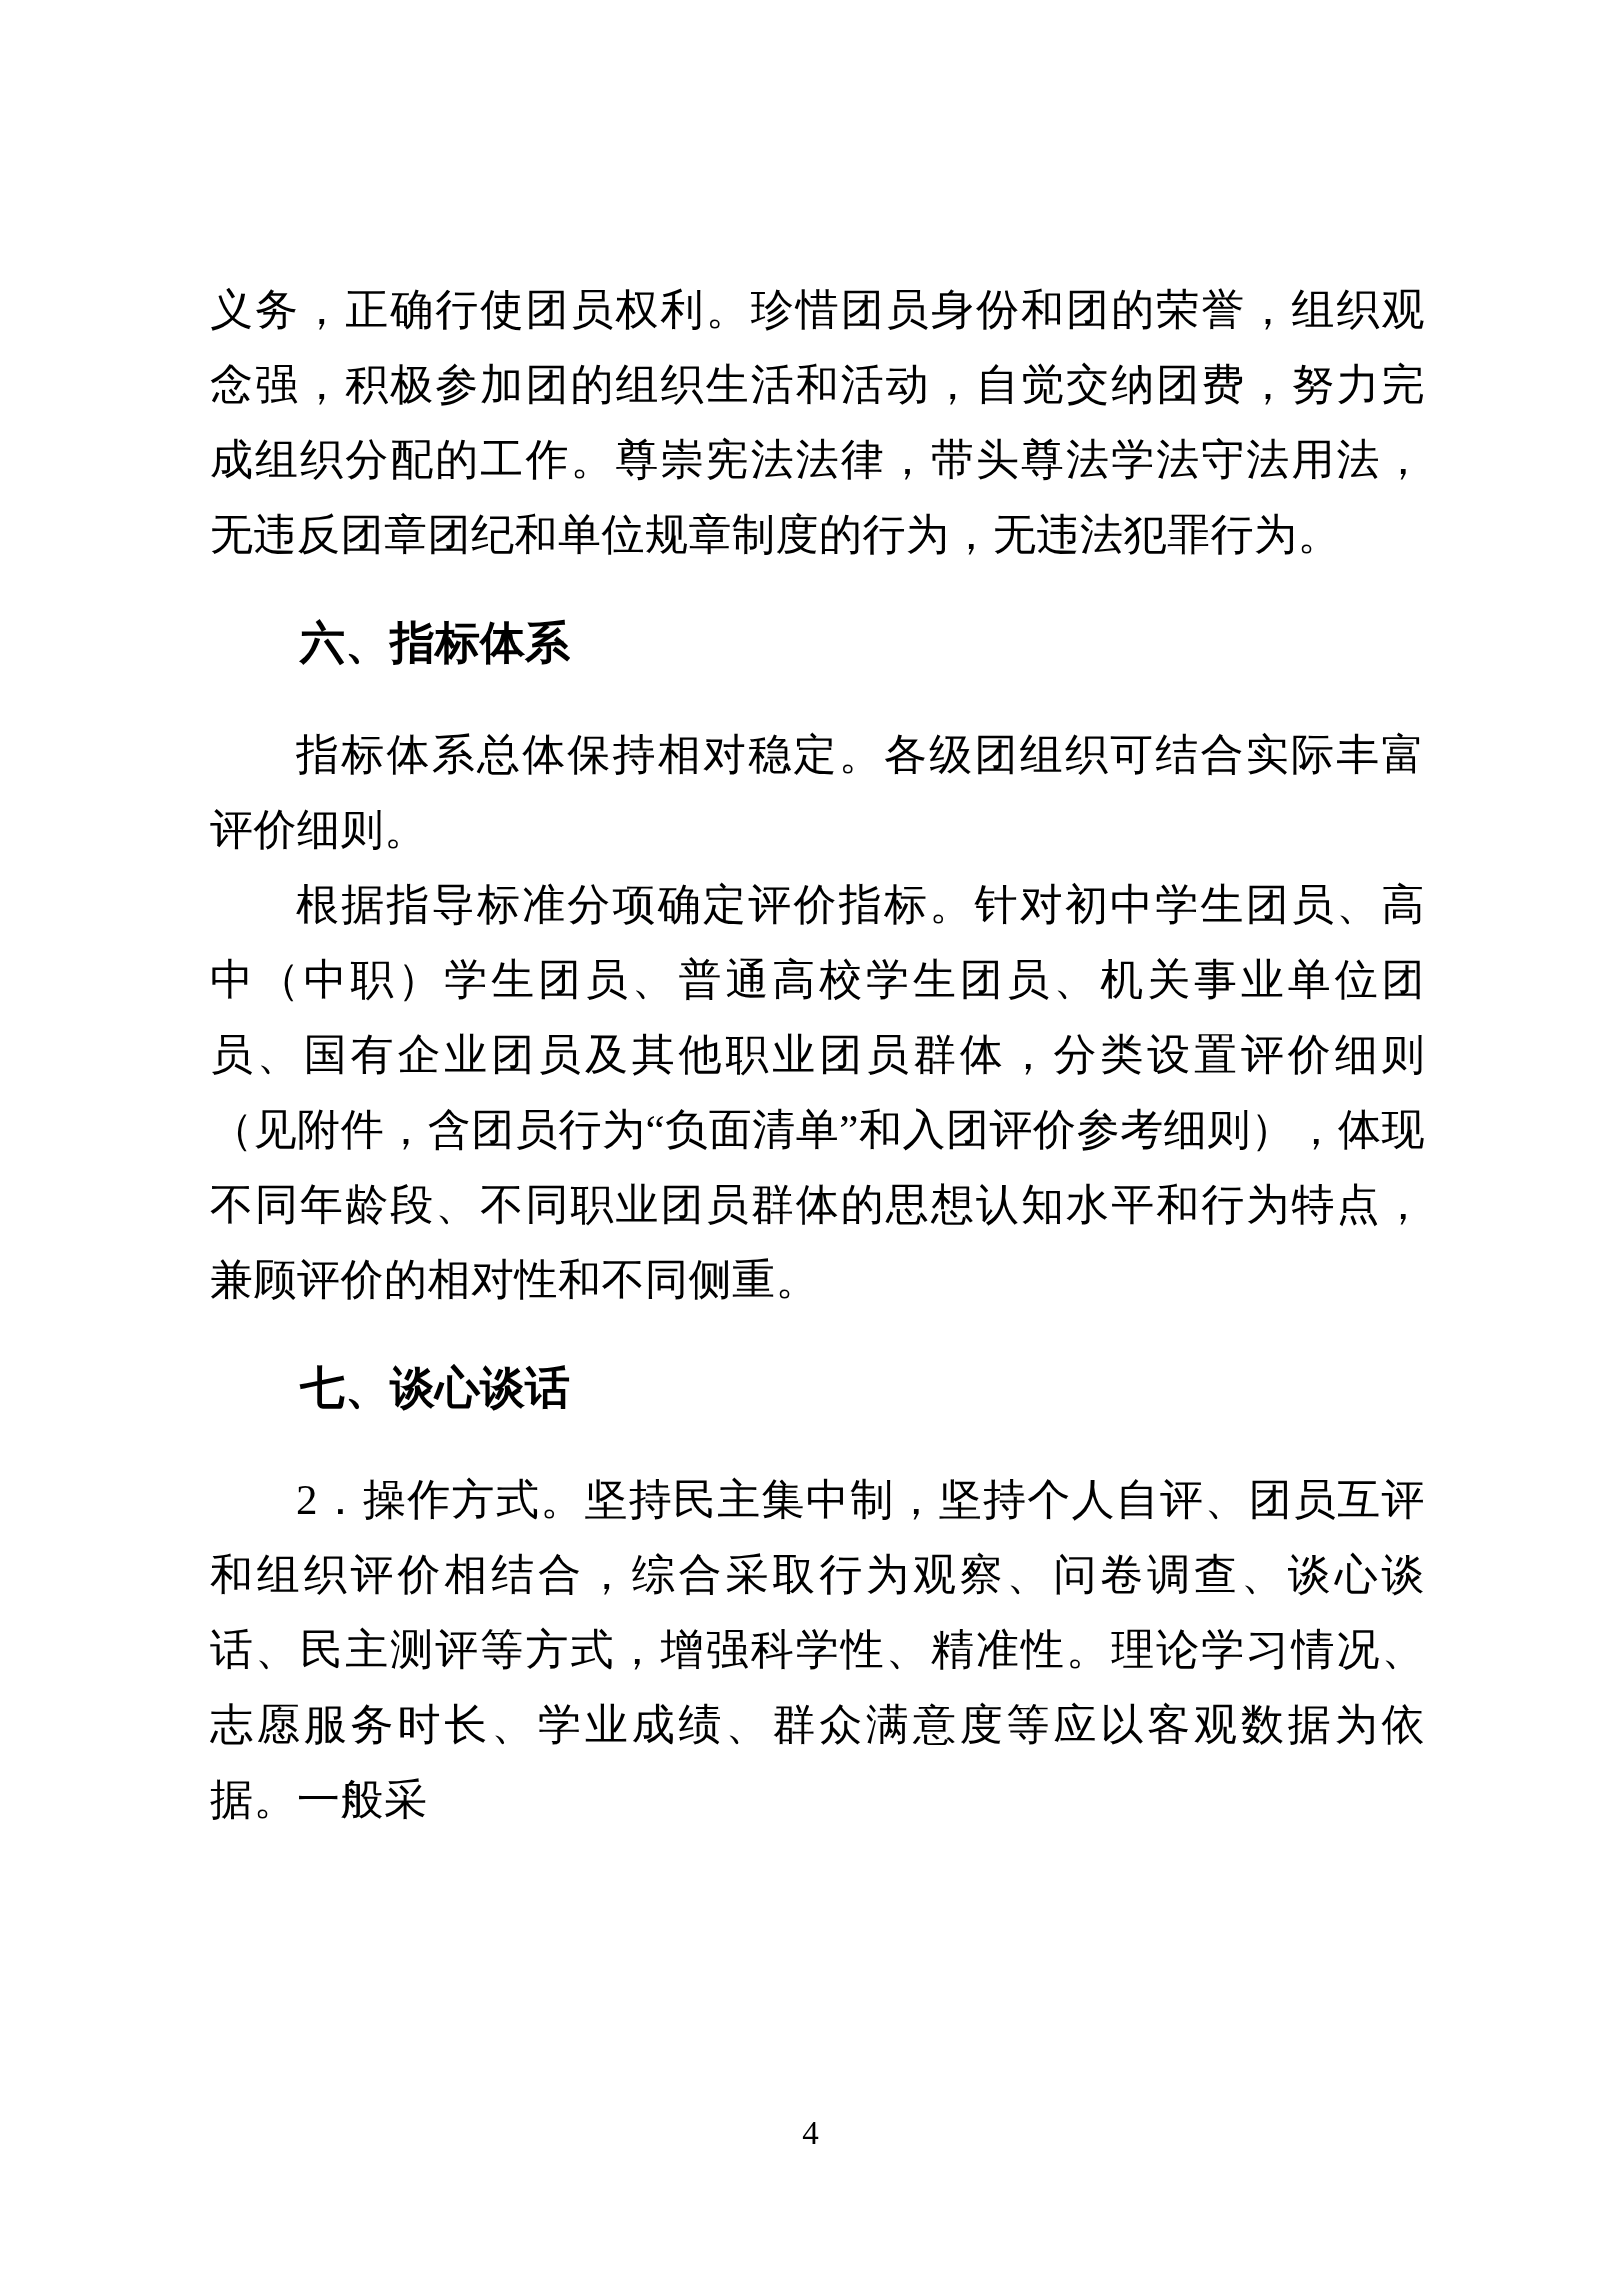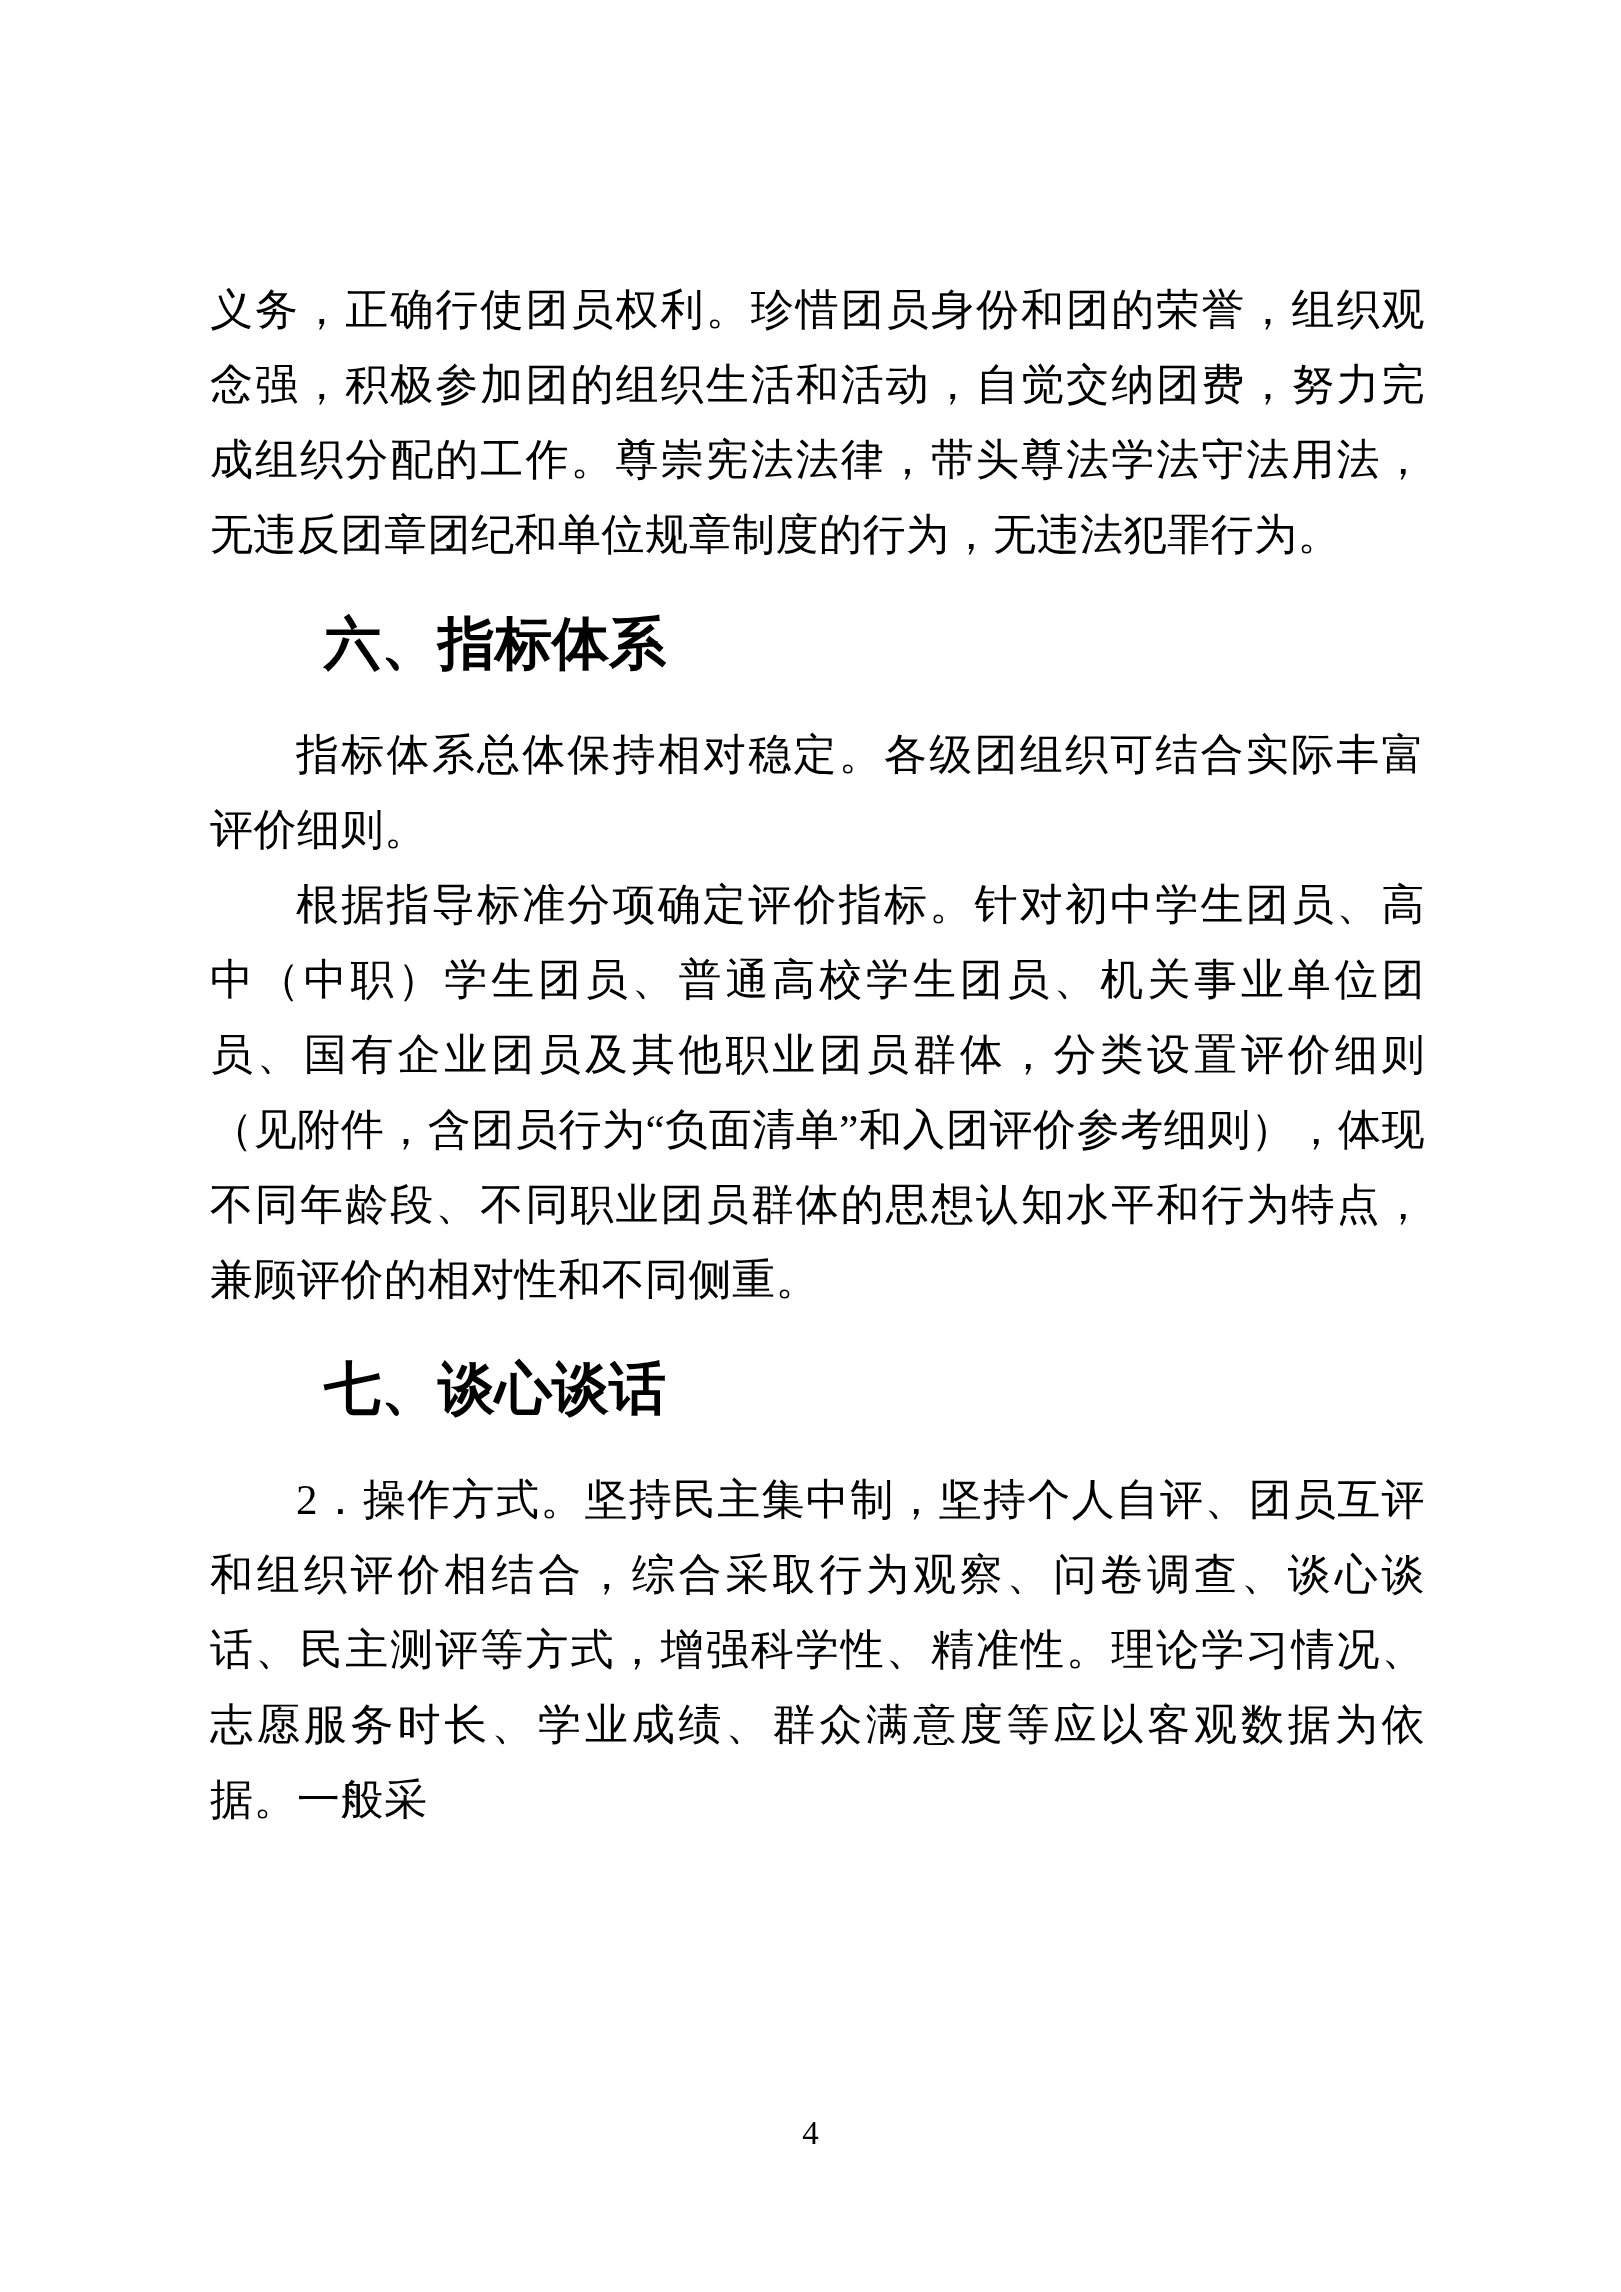--- a/index.html
+++ b/index.html
@@ -31,21 +31,21 @@
     text-align: justify;
     text-indent: 2em;
     word-break: break-all;
     letter-spacing: 0.5px;
   }
   .para.no-indent {
     text-indent: 0;
   }
   .heading {
     margin: 34px 0 36px 0;
-    font-size: 57px;
+    font-size: 45px;
     line-height: 75px;
     font-weight: bold;
     text-indent: 2em;
     color: #000000;
   }
   .page-number {
     position: absolute;
     top: 2113px;
     left: 0;
     width: 100%;

